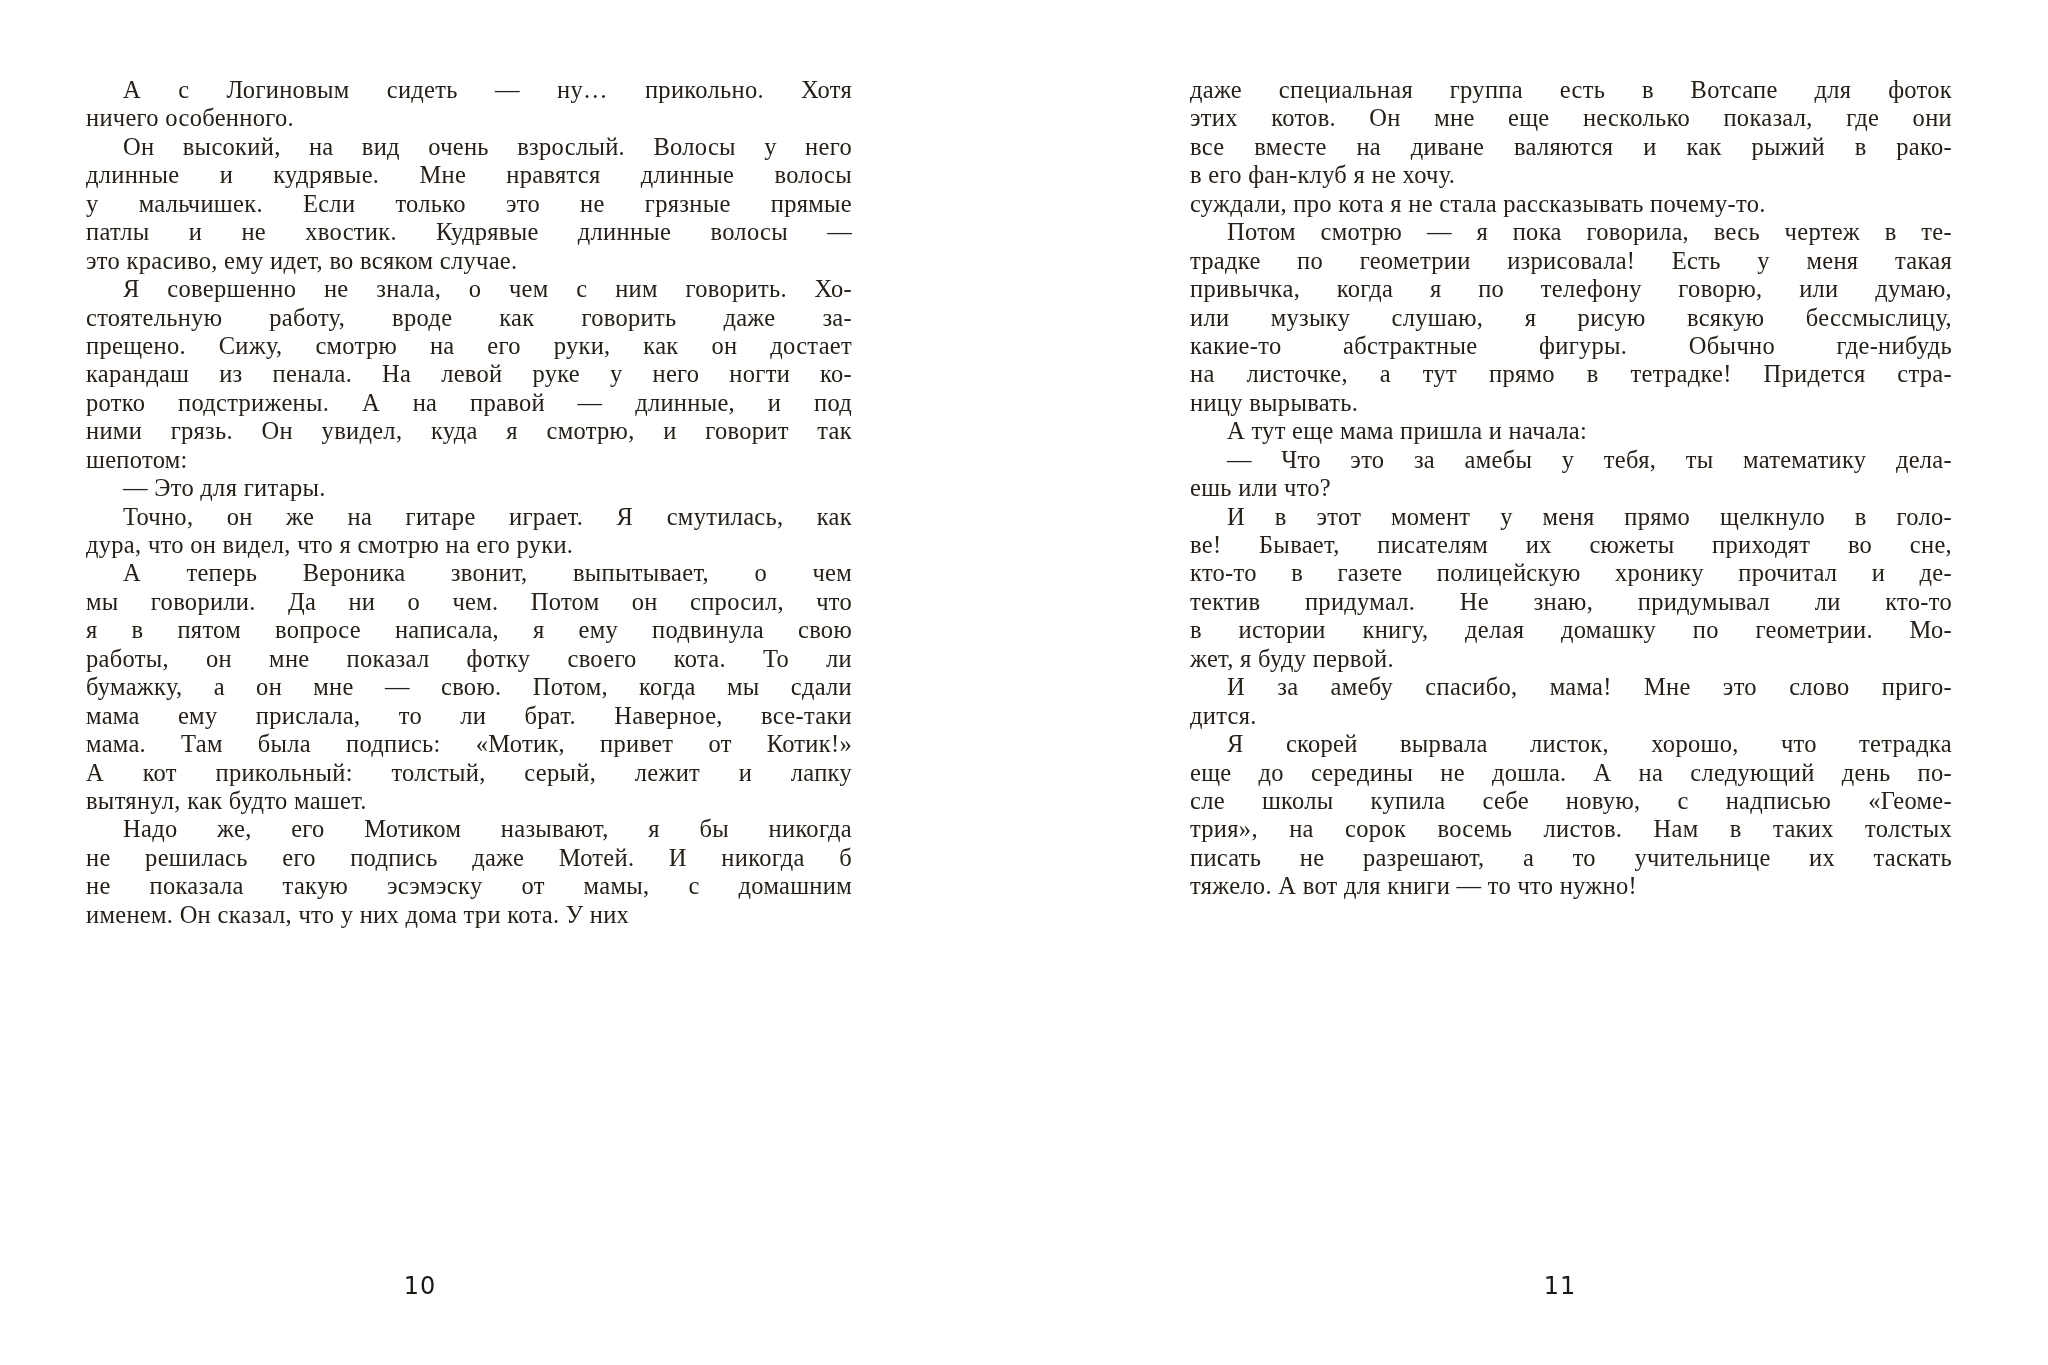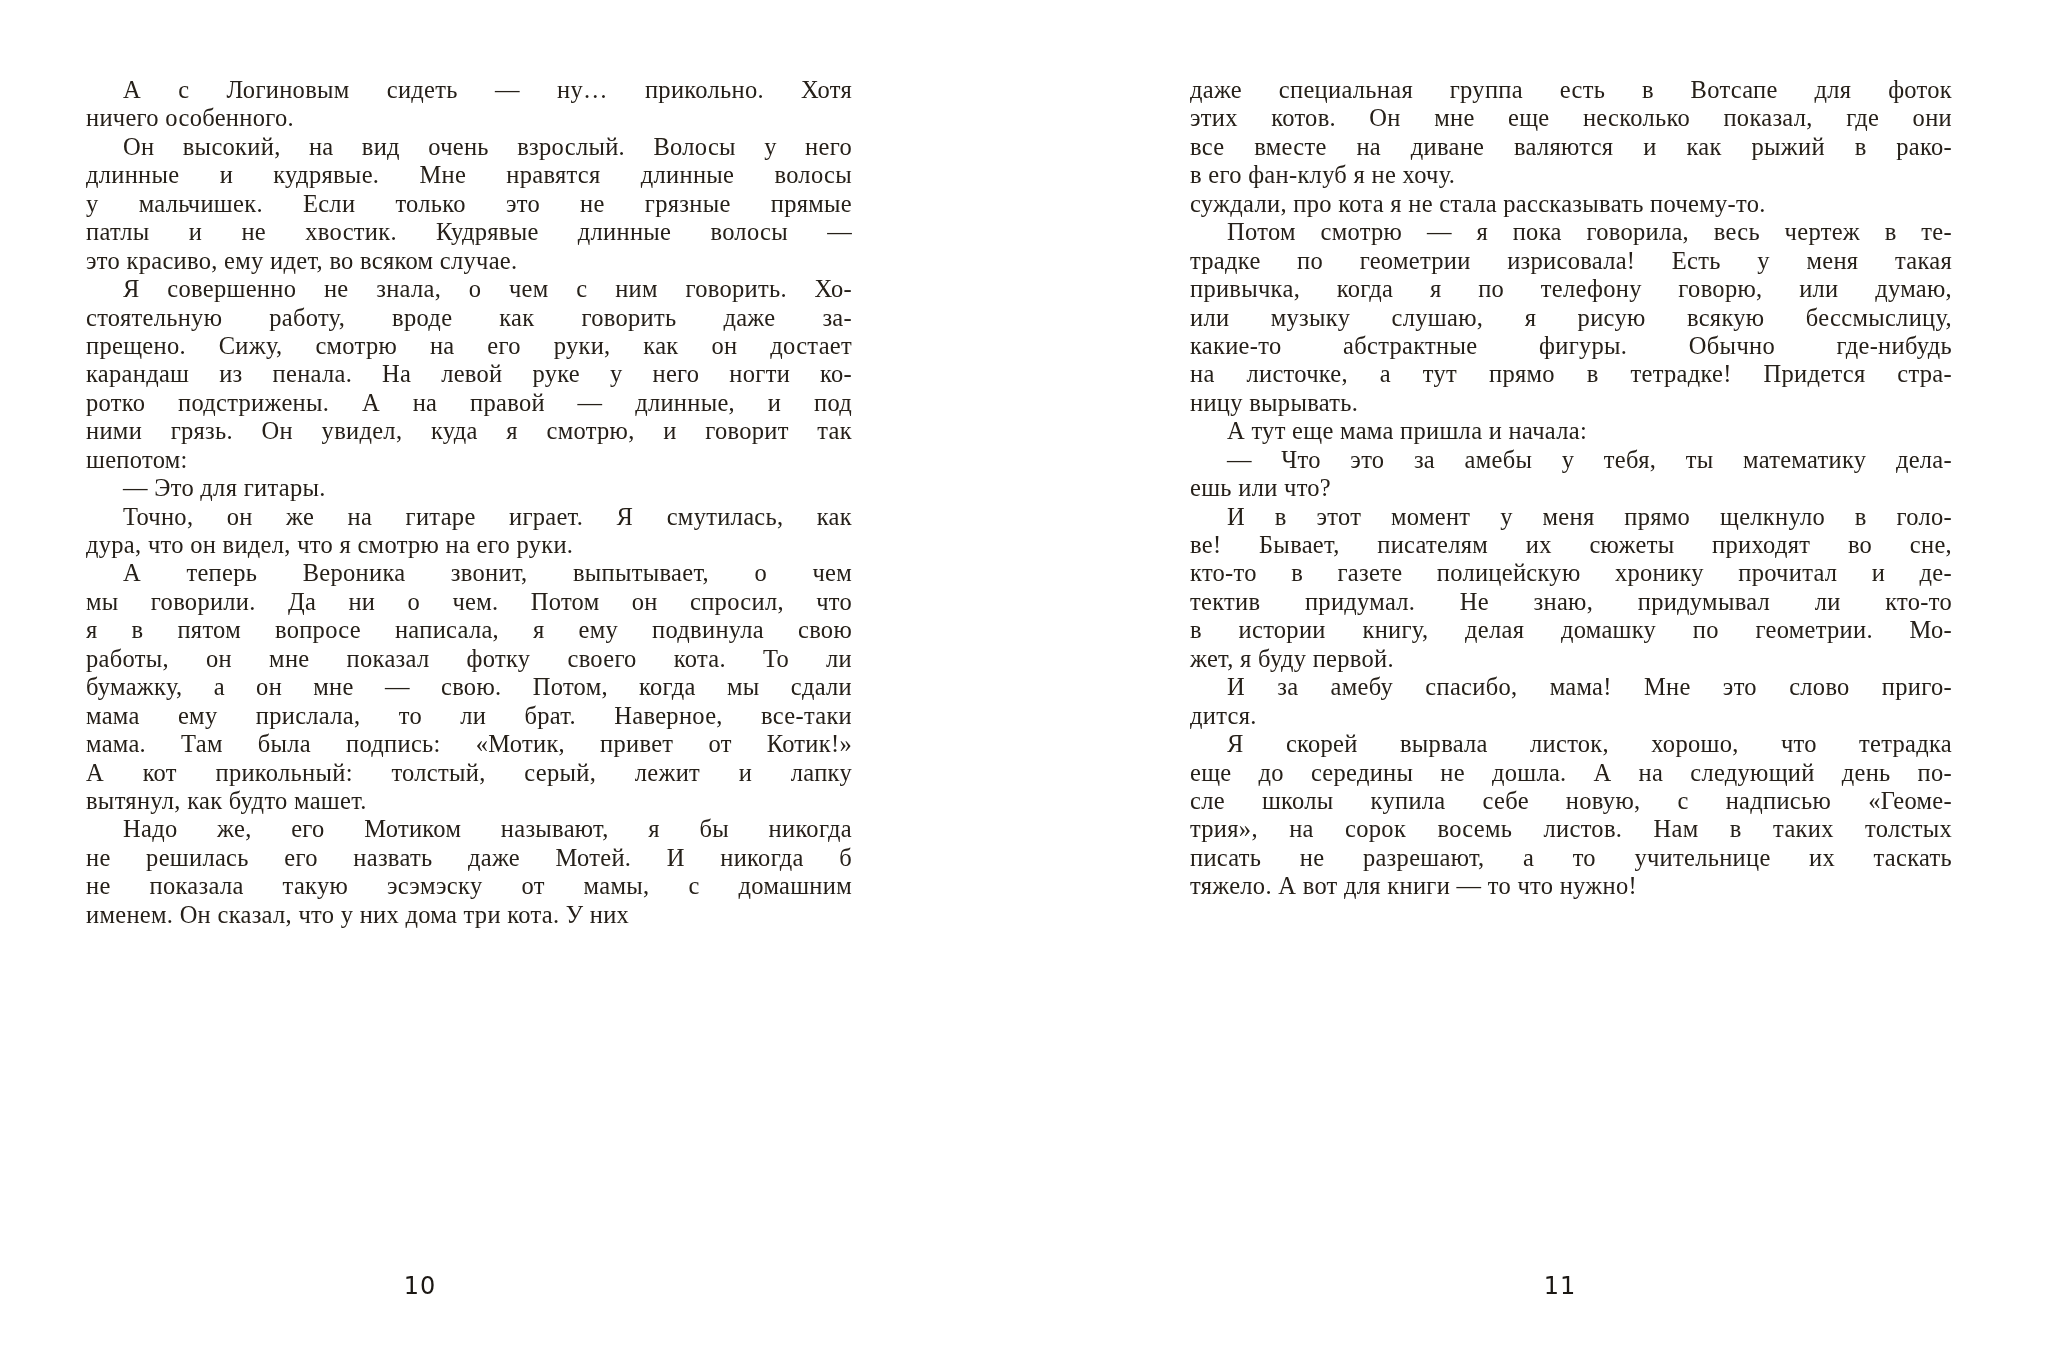--- a/index.html
+++ b/index.html
@@ -77,21 +77,21 @@
       <div class="line indent">А теперь Вероника звонит, выпытывает, о чем</div>
       <div class="line">мы говорили. Да ни о чем. Потом он спросил, что</div>
       <div class="line">я в пятом вопросе написала, я ему подвинула свою</div>
       <div class="line">работы, он мне показал фотку своего кота. То ли</div>
       <div class="line">бумажку, а он мне — свою. Потом, когда мы сдали</div>
       <div class="line">мама ему прислала, то ли брат. Наверное, все-таки</div>
       <div class="line">мама. Там была подпись: «Мотик, привет от Котик!»</div>
       <div class="line">А кот прикольный: толстый, серый, лежит и лапку</div>
       <div class="line lastline">вытянул, как будто машет.</div>
       <div class="line indent">Надо же, его Мотиком называют, я бы никогда</div>
-      <div class="line">не решилась его назвать даже Мотей. И никогда б</div>
+      <div class="line">не решилась его подпись даже Мотей. И никогда б</div>
       <div class="line">не показала такую эсэмэску от мамы, с домашним</div>
       <div class="line lastline">именем. Он сказал, что у них дома три кота. У них</div>
     </div>
 
   <div class="page-text right">
       <div class="line">даже специальная группа есть в Вотсапе для фоток</div>
       <div class="line">этих котов. Он мне еще несколько показал, где они</div>
       <div class="line">все вместе на диване валяются и как рыжий в рако-</div>
       <div class="line lastline">в его фан-клуб я не хочу.</div>
       <div class="line lastline">суждали, про кота я не стала рассказывать почему-то.</div>

